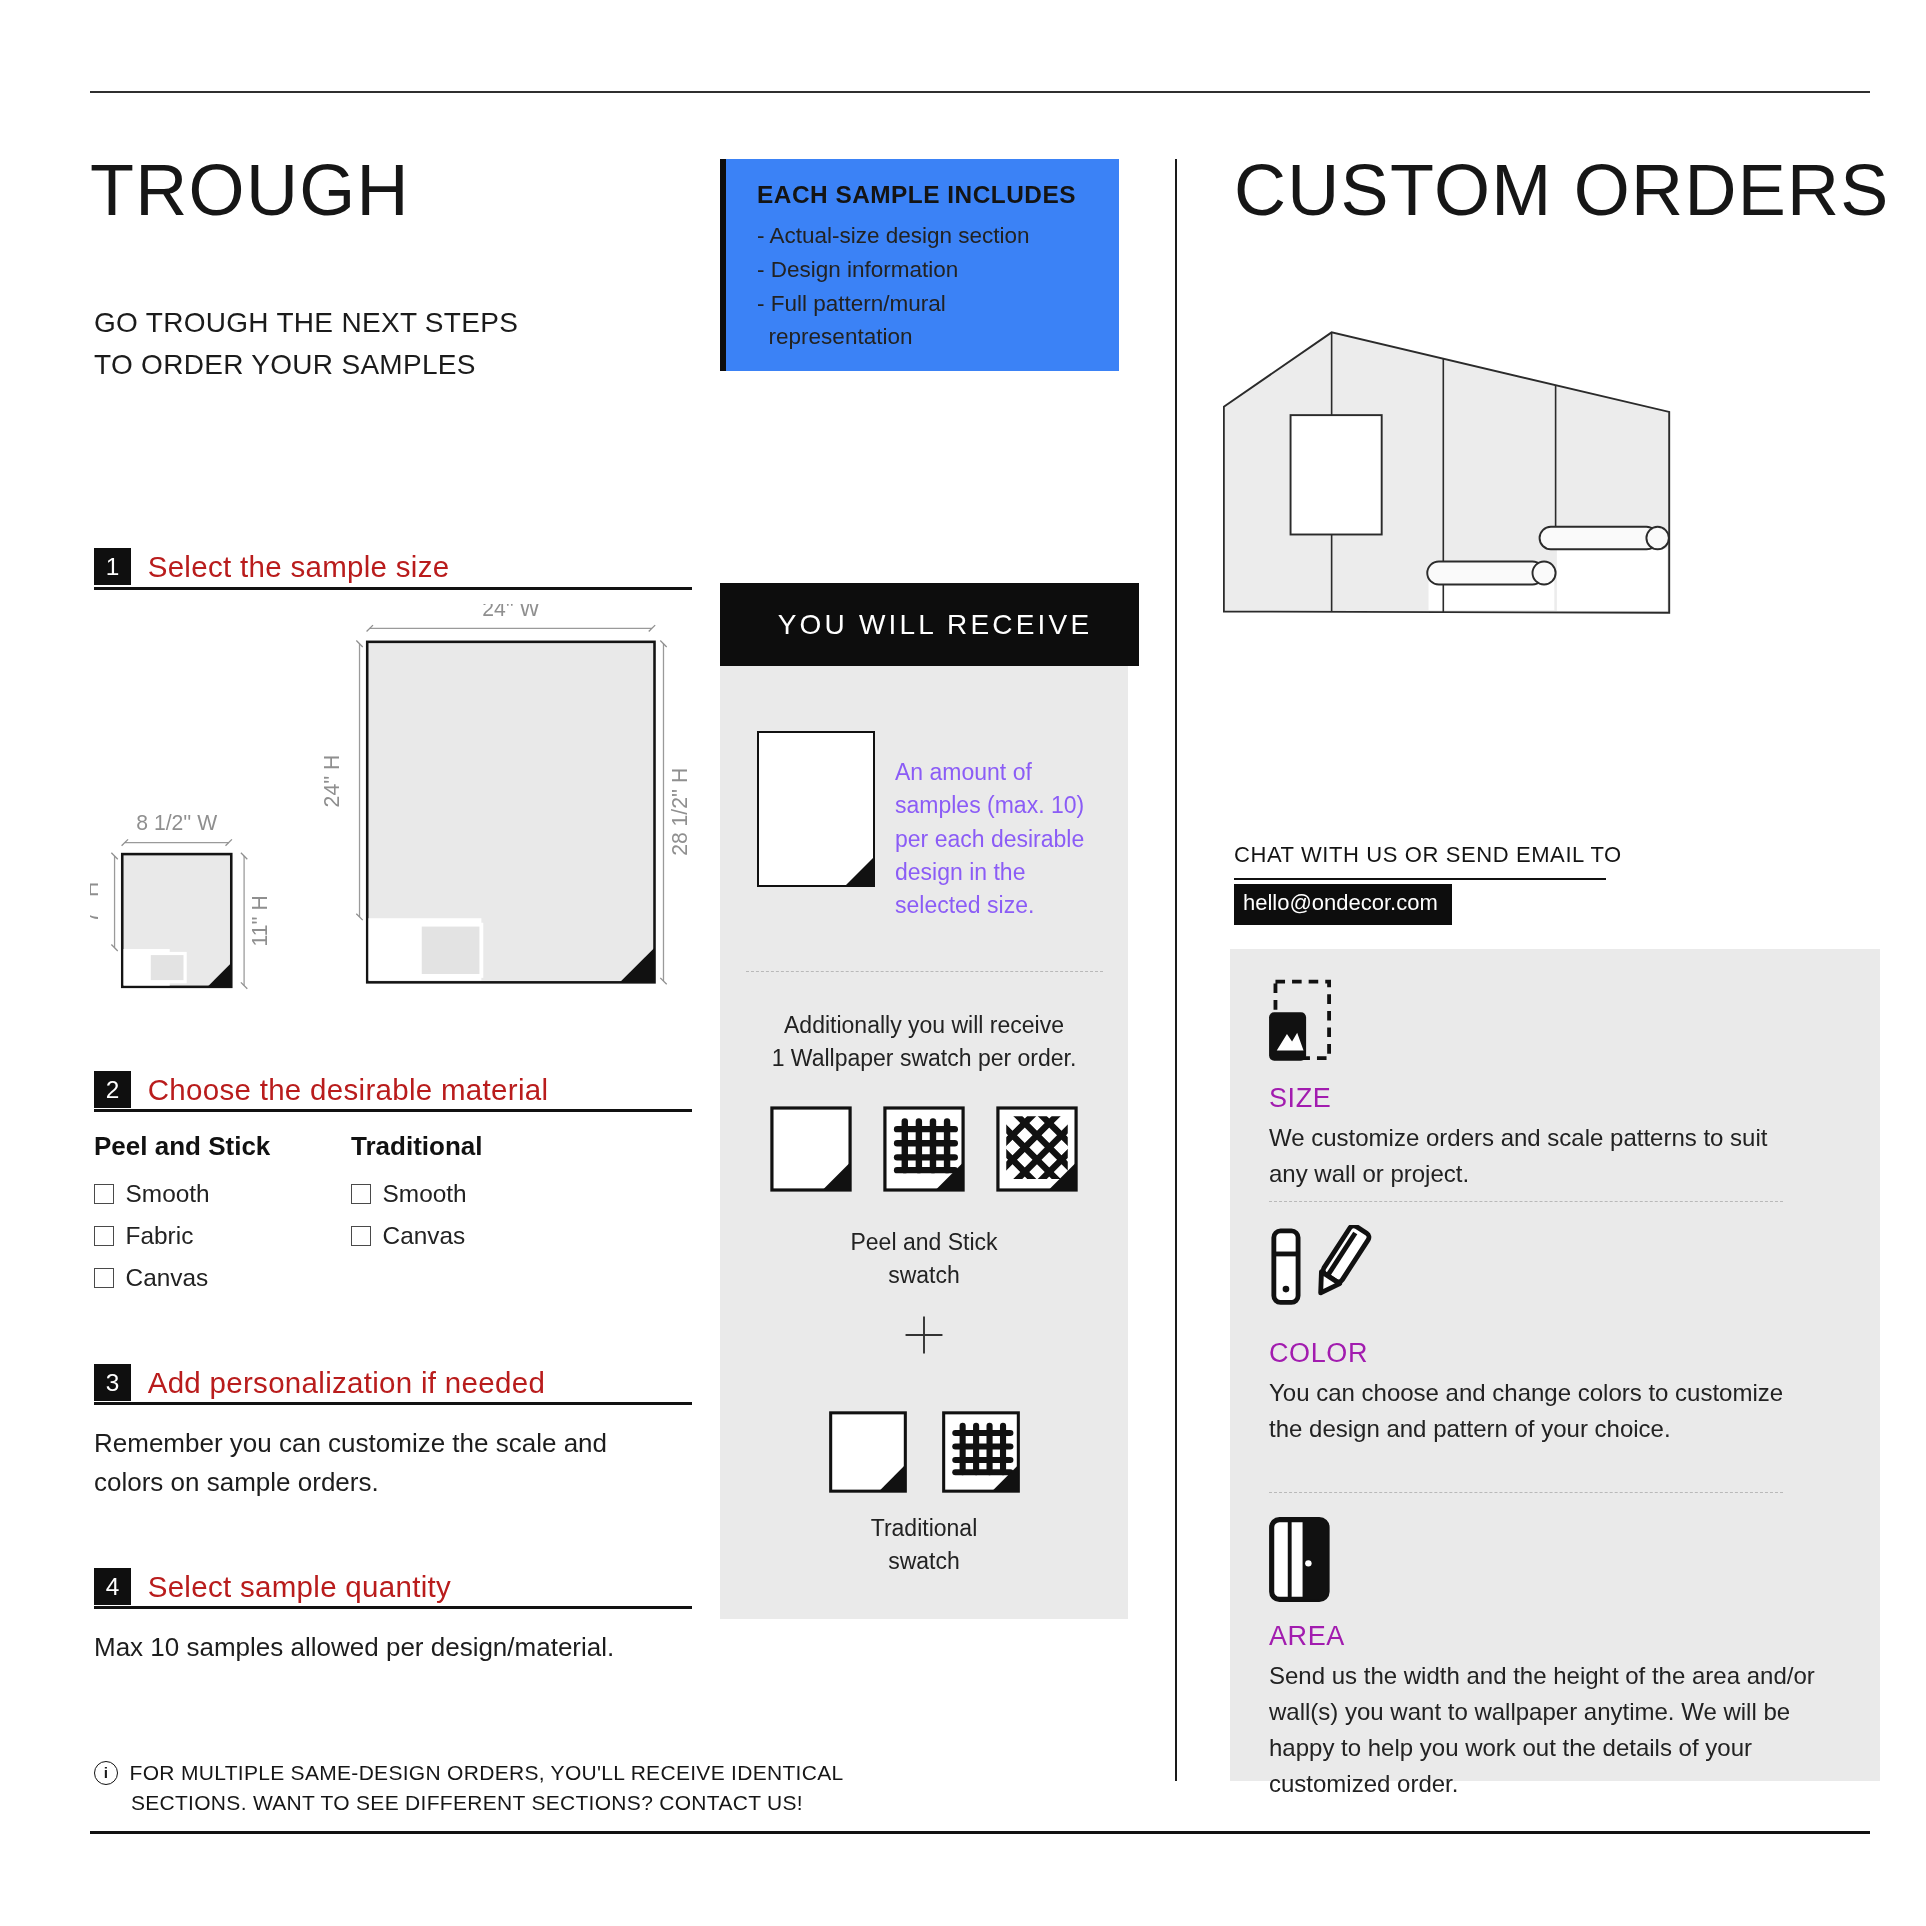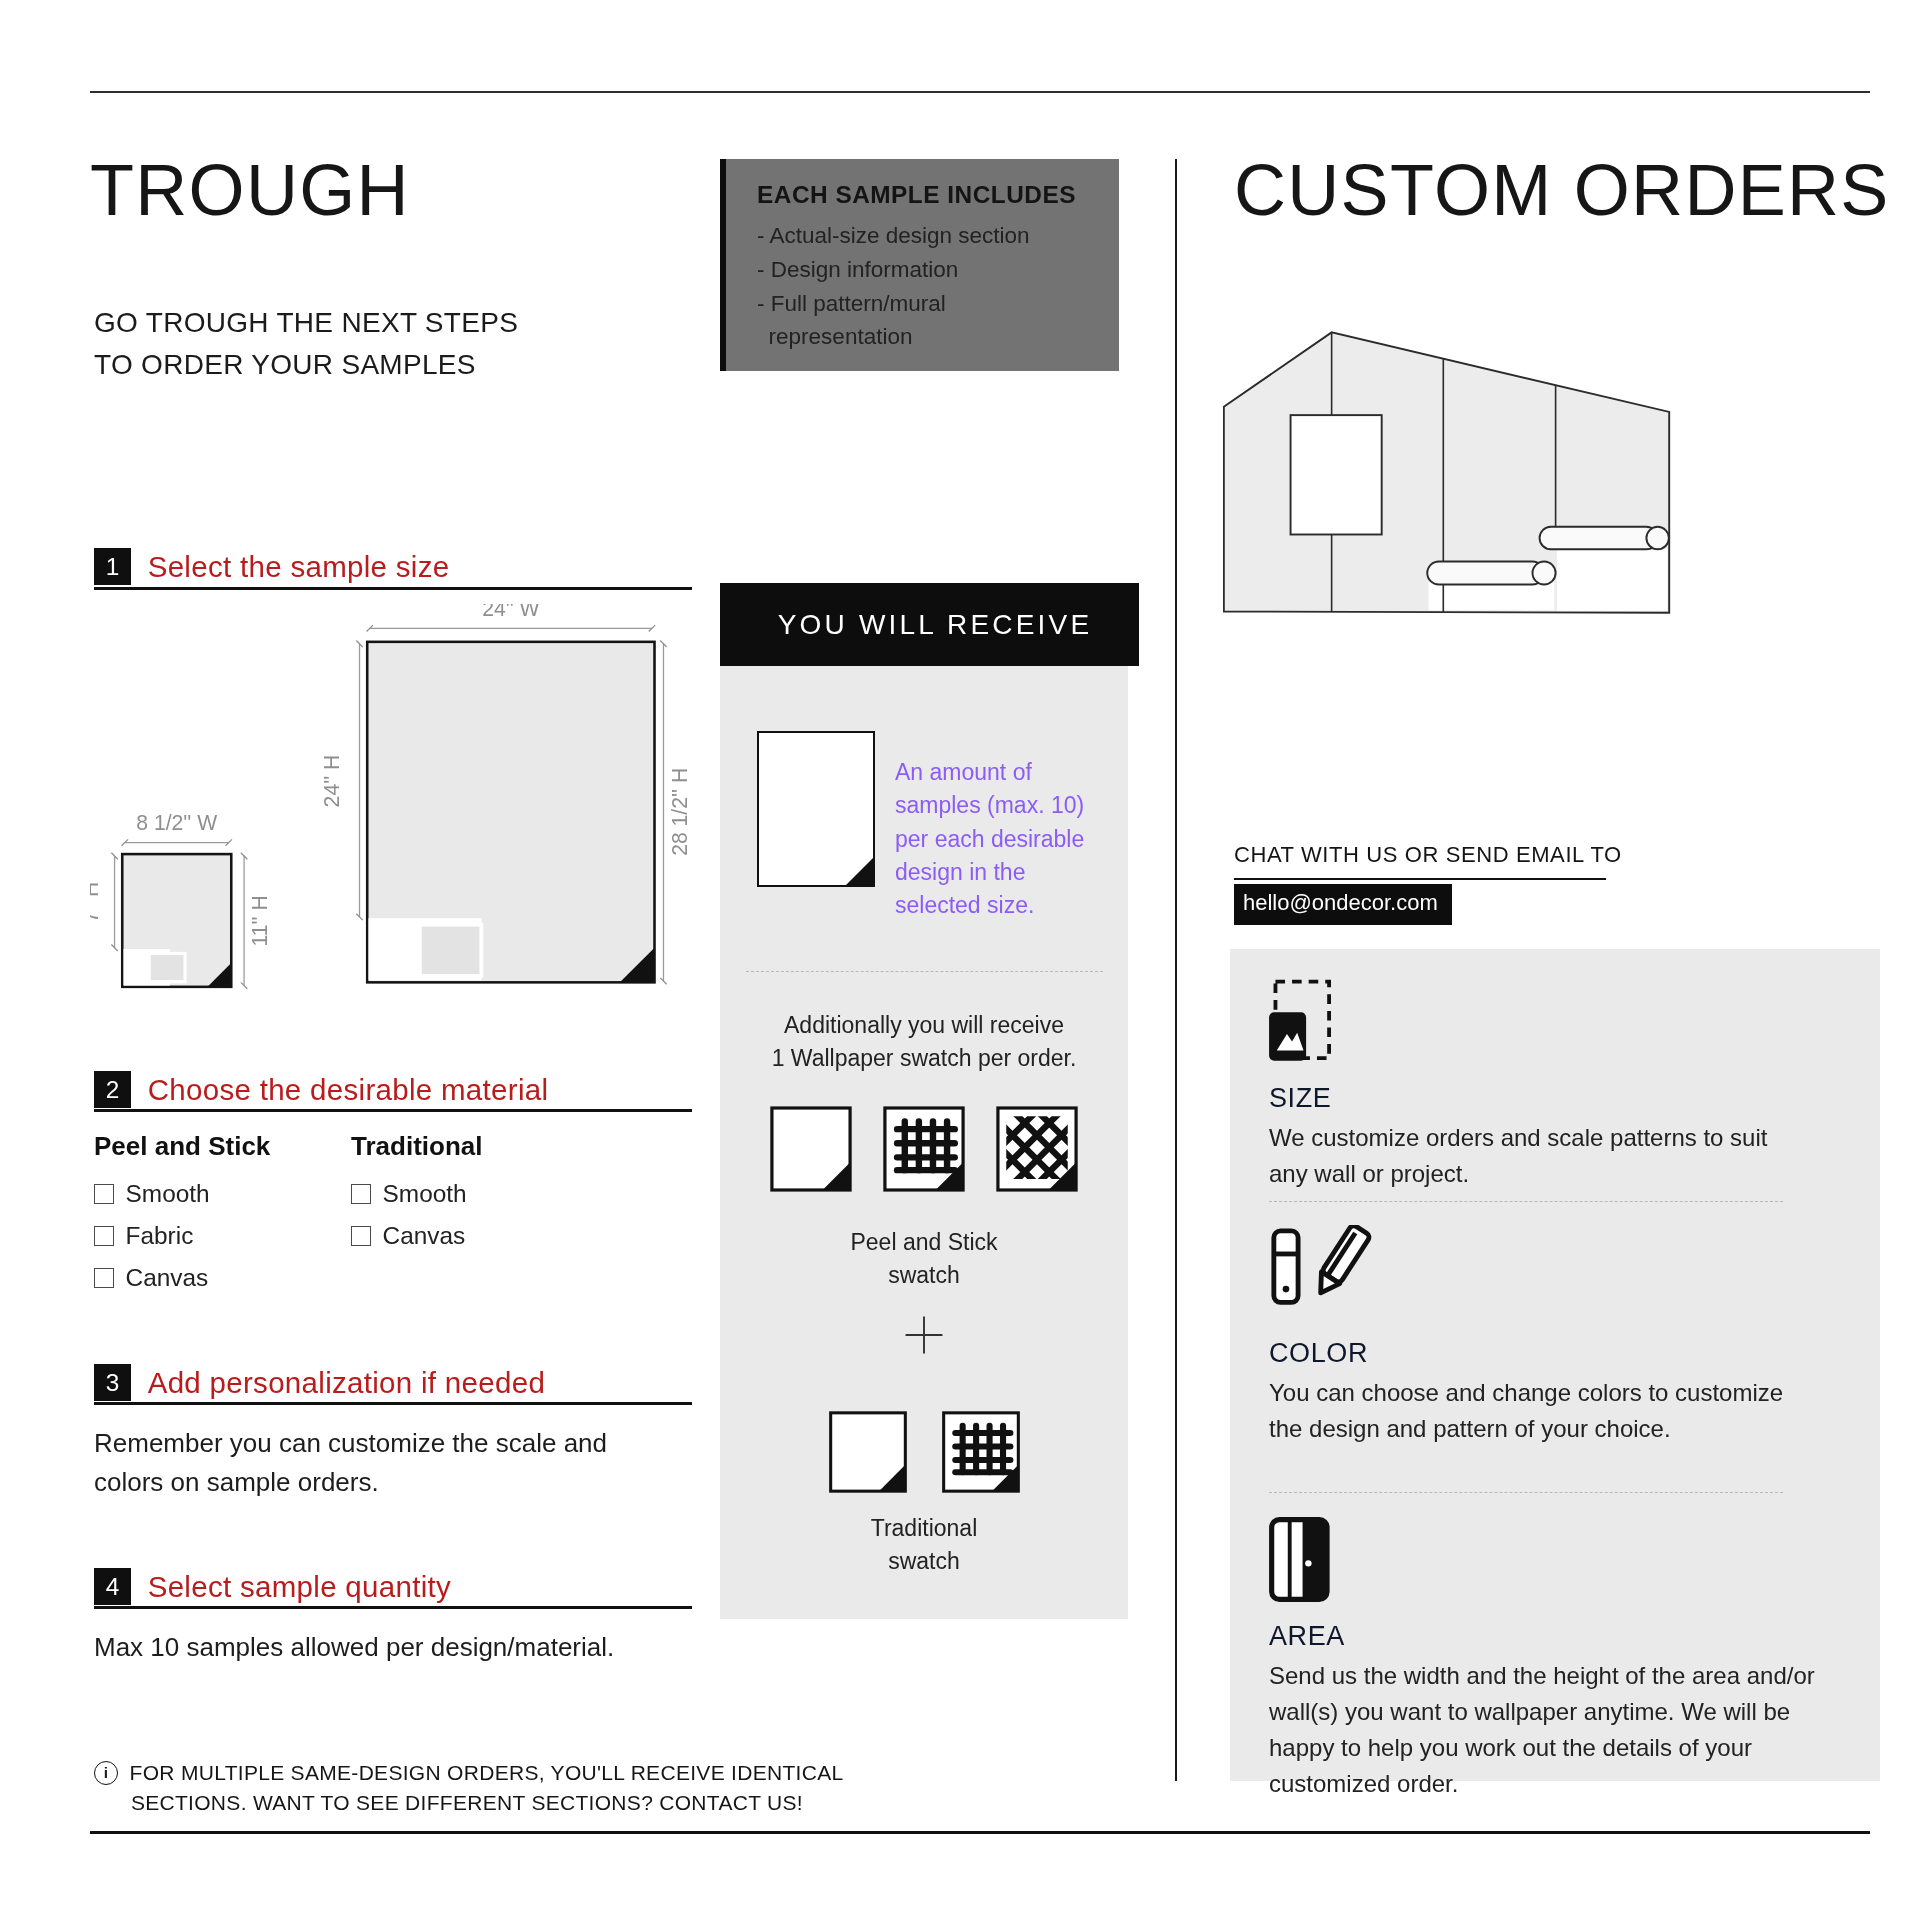--- a/index.html
+++ b/index.html
@@ -3,21 +3,21 @@
 <meta charset="utf-8">
 <style>
   html,body{margin:0;padding:0;background:#fff;}
   .canvas{position:relative;width:1926px;height:1926px;background:#ffffff;
           font-family:"Liberation Sans", sans-serif;color:#1b1b1b;overflow:hidden;}
   .abs{position:absolute;}
   .rule{background:#2f2f2f;}
   .big-title{font-size:72px;font-weight:400;letter-spacing:1.3px;color:#161616;white-space:nowrap;}
   .subtitle{font-size:28px;line-height:1.5;color:#1b1b1b;letter-spacing:0.3px;}
   
-  .includes-box{background:#737373;}
+  .includes-box{background:#3b82f6;}
   .includes-bar{background:#0d0d0d;}
   .includes-title{font-size:24.4px;font-weight:700;letter-spacing:0.5px;color:#141414;}
   .includes-item{font-size:22.5px;line-height:1.5;color:#222;}
   .includes-item.cont{padding-left:11.6px;}
   
   .step-row{display:flex;align-items:center;gap:16.7px;}
   .step-num{width:37px;height:37px;background:#0f0f0f;color:#fff;font-size:24.4px;
             display:flex;align-items:center;justify-content:center;flex:0 0 auto;}
   .step-title{font-size:29.5px;color:#b91c1c;letter-spacing:0.3px;}
   .step-rule{position:absolute;height:2.6px;background:#111;}
@@ -42,21 +42,21 @@
   .receive-text{font-size:23px;line-height:1.45;color:#8b5cf6;}
   .dashed{border-top:1.3px dashed #b9b9b9;height:0;}
   .center-text{text-align:center;}
   .mid-caption{font-size:23px;line-height:1.45;color:#222;}
   .swatch-row{display:flex;justify-content:center;gap:31px;}
   
   .intro{font-size:29.5px;line-height:1.56;color:#1d1d1d;}
   .chat-label{font-size:22px;letter-spacing:0.6px;color:#141414;}
   .email-chip{display:inline-block;background:#0d0d0d;color:#fff;font-size:22px;padding:6.4px 14px 8.3px 9px;}
   .right-panel{background:#eaeaea;}
-  .feat-head{font-size:27px;color:#0f172a;letter-spacing:0.6px;}
+  .feat-head{font-size:27px;color:#a21caf;letter-spacing:0.6px;}
   .feat-text{font-size:24px;line-height:1.5;color:#222;}
   .dim-label{font-size:33px;fill:#8f8f8f;}
   svg text{font-family:"Liberation Sans", sans-serif;}
 </style>
 </head>
 <body>
 
 <div class="canvas">
 
   <div class="abs rule" style="left:90px;top:91px;width:1780px;height:1.9px;"></div>

